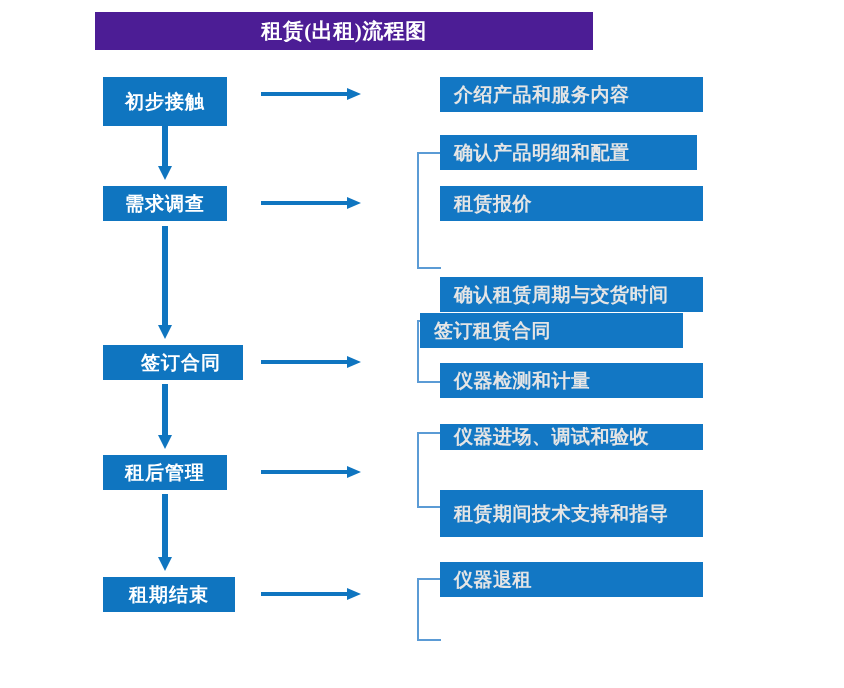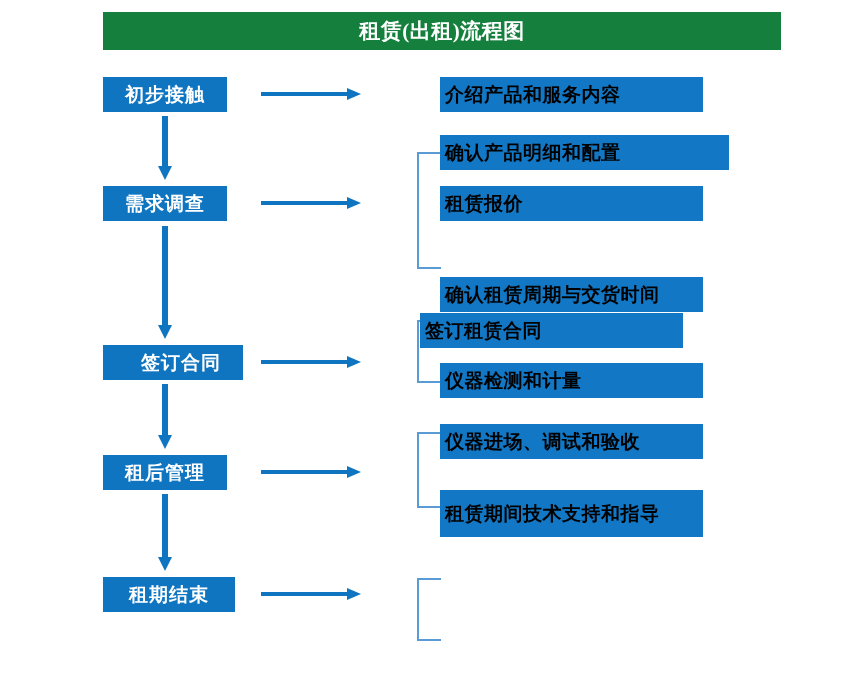--- a/index.html
+++ b/index.html
@@ -13,25 +13,25 @@
   }
   #canvas {
     position: relative;
     width: 844px;
     height: 688px;
     background: #ffffff;
     overflow: hidden;
   }
   .title-bar {
     position: absolute;
-    left: 103px;
+    left: 95px;
     top: 12px;
-    width: 678px;
+    width: 498px;
     height: 38px;
-    background: #15803d;
+    background: #4c1d95;
     color: #ffffff;
     font-size: 21px;
     font-weight: bold;
     display: flex;
     align-items: center;
     justify-content: center;
     letter-spacing: 0.5px;
   }
   .stage-box {
     position: absolute;
@@ -40,26 +40,26 @@
     font-size: 19px;
     font-weight: bold;
     display: flex;
     align-items: center;
     justify-content: center;
     letter-spacing: 1px;
   }
   .detail-box {
     position: absolute;
     background: #1277c4;
-    color: #000000;
+    color: #e5e5e5;
     font-size: 19px;
     font-weight: bold;
     display: flex;
     align-items: center;
-    padding-left: 5px;
+    padding-left: 14px;
     box-sizing: border-box;
     letter-spacing: 0.5px;
   }
   .h-arrow {
     position: absolute;
     height: 14px;
   }
   .v-arrow {
     position: absolute;
     width: 22px;
@@ -73,21 +73,21 @@
     box-sizing: border-box;
   }
 </style>
 </head>
 <body>
 
 <div id="canvas">
 
   <div class="title-bar">租赁(出租)流程图</div>
 
-  <div class="stage-box" style="left:103px; top:77px; width:124px; height:35px;">初步接触</div>
+  <div class="stage-box" style="left:103px; top:77px; width:124px; height:49px;">初步接触</div>
 
   <div class="stage-box" style="left:103px; top:186px; width:124px; height:35px;">需求调查</div>
 
   <div class="stage-box" style="left:103px; top:345px; width:124px; height:35px;padding-left:16px;">签订合同</div>
 
   <div class="stage-box" style="left:103px; top:455px; width:124px; height:35px;">租后管理</div>
 
   <div class="stage-box" style="left:103px; top:577px; width:132px; height:35px;">租期结束</div>
 
   <div class="v-arrow" style="left:154px; top:116px; height:66px;">
@@ -156,29 +156,30 @@
   <div class="bracket" style="left:417px; top:152px; height:117px;"></div>
 
   <div class="bracket" style="left:417px; top:320px; height:63px;"></div>
 
   <div class="bracket" style="left:417px; top:432px; height:76px;"></div>
 
   <div class="bracket" style="left:417px; top:578px; height:63px;"></div>
 
   <div class="detail-box" style="left:440px; top:77px; width:263px; height:35px;">介绍产品和服务内容</div>
 
-  <div class="detail-box" style="left:440px; top:135px; width:289px; height:35px;">确认产品明细和配置</div>
+  <div class="detail-box" style="left:440px; top:135px; width:257px; height:35px;">确认产品明细和配置</div>
 
   <div class="detail-box" style="left:440px; top:186px; width:263px; height:35px;">租赁报价</div>
 
   <div class="detail-box" style="left:440px; top:244px; width:263px; height:35px;margin-top:33px;">确认租赁周期与交货时间</div>
 
   <div class="detail-box" style="left:420px; top:313px; width:263px; height:35px;">签订租赁合同</div>
 
   <div class="detail-box" style="left:440px; top:363px; width:263px; height:35px;">仪器检测和计量</div>
 
-  <div class="detail-box" style="left:440px; top:424px; width:263px; height:35px;">仪器进场、调试和验收</div>
+  <div class="detail-box" style="left:440px; top:424px; width:263px; height:26px;">仪器进场、调试和验收</div>
 
   <div class="detail-box" style="left:440px; top:490px; width:263px; height:47px;">租赁期间技术支持和指导</div>
 
+  <div class="detail-box" style="left:440px; top:562px; width:263px; height:35px;">仪器退租</div>
 
 
 </div>
 
 </body></html>

